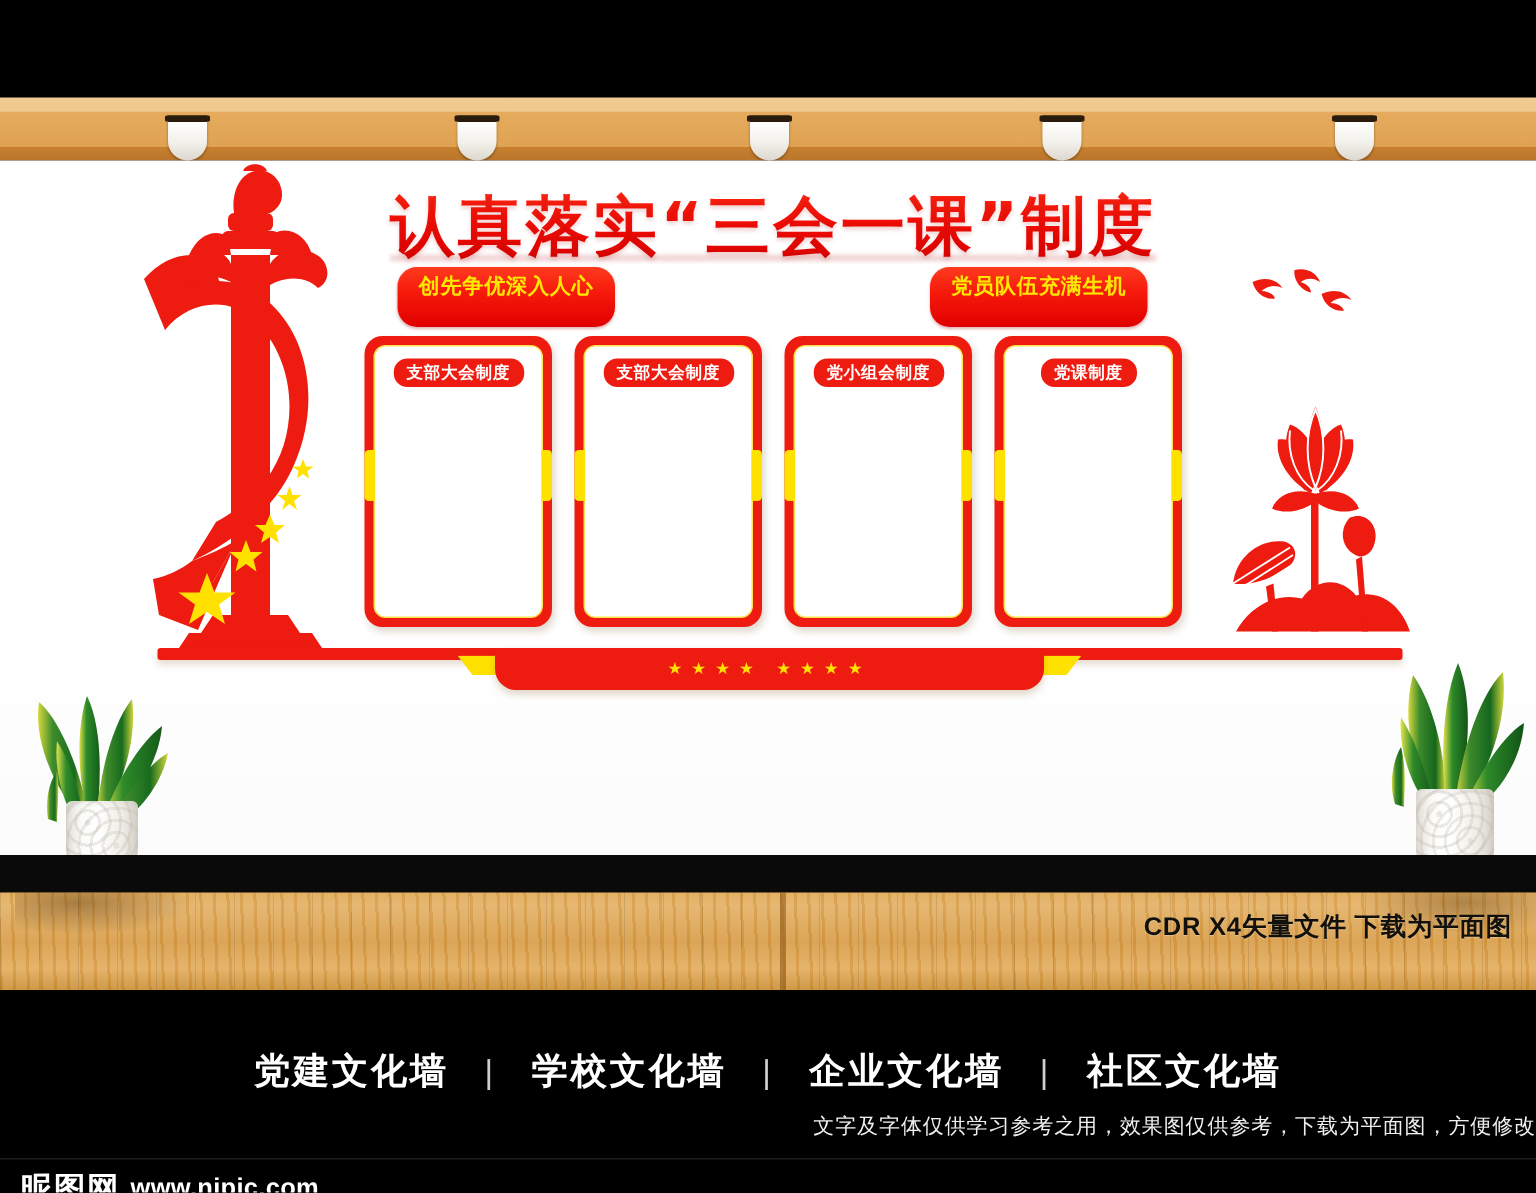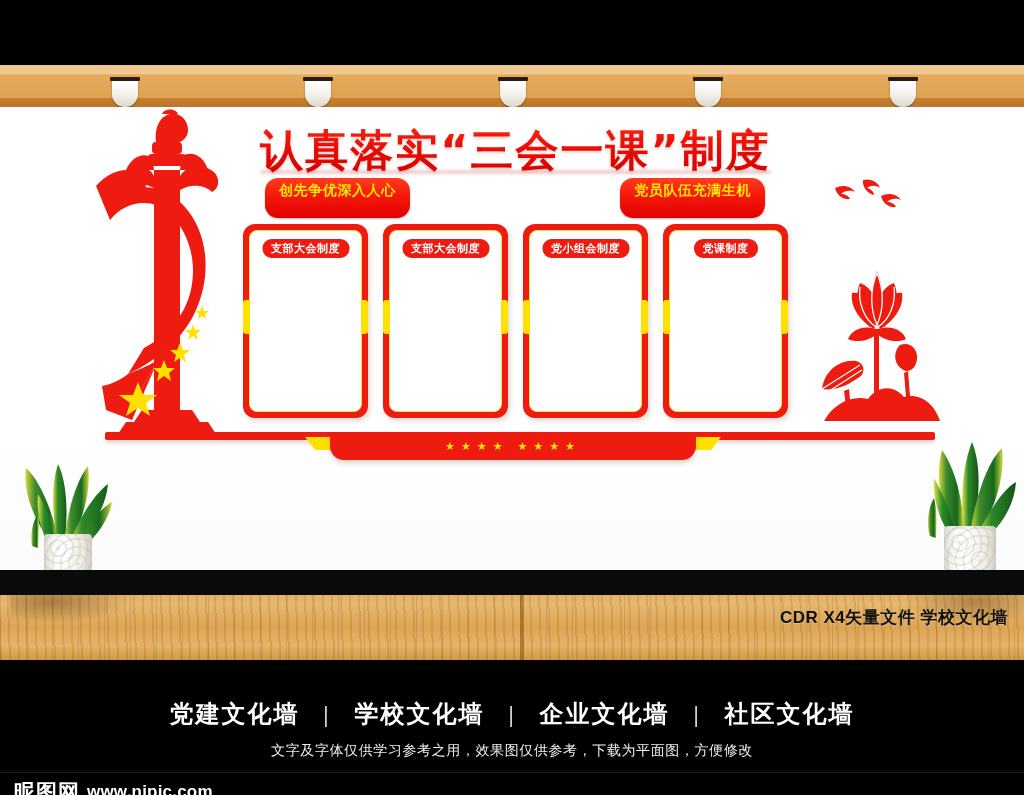--- a/index.html
+++ b/index.html
@@ -44,21 +44,21 @@
      background:radial-gradient(ellipse at 55% 25%,rgba(90,55,10,.40) 0%,rgba(90,55,10,0) 70%);}
   .floor-note{position:absolute;right:16px;top:606px;color:#12100c;font-size:17px;font-weight:bold;
      letter-spacing:.5px;text-shadow:0 1px 0 rgba(255,255,255,.25);white-space:nowrap;}
 
   
   .bottom{position:absolute;left:0;top:660px;width:1024px;height:135px;background:#000;margin-top:16px;}
   .cat-row{position:absolute;left:0;top:22px;width:1024px;text-align:center;color:#fff;
      font-size:24px;font-weight:bold;letter-spacing:2px;}
   .cat-row .sep{color:#cfcfcf;font-weight:normal;margin:0 13px;font-size:22px;}
   .cat-row .cat{margin:0 2px;}
-  .disclaimer{position:absolute;left:0;top:66px;width:1024px;text-align:center;color:#efefef;
+  .disclaimer{position:absolute;left:0;top:66px;width:1024px;text-align:right;color:#efefef;
      font-size:14px;letter-spacing:.6px;}
   .bottom-line{position:absolute;left:0;top:96px;width:1024px;height:1px;background:#1d1d1d;}
   .brand{position:absolute;left:14px;top:102px;color:#fff;display:flex;align-items:center;gap:7px;}
   .brand .cn{font-size:21px;font-weight:bold;letter-spacing:1px;}
   .brand .url{font-size:17px;font-weight:bold;letter-spacing:.2px;}
   .idno{position:absolute;right:12px;top:108px;color:#d8d8d8;font-size:12px;letter-spacing:.3px;}
 
   
   .headline{position:absolute;left:243px;top:122px;width:545px;text-align:center;
      font-size:43px;font-weight:bold;letter-spacing:2px;white-space:nowrap;
@@ -316,21 +316,21 @@
   </div>
 
   <div class="baseboard"></div>
 
   <div class="floor">
     <div class="floor-seam" style="left:520px;"></div>
     <div class="floor-seam" style="left:522px;"></div>
   </div>
   <div class="floor-shadow-l"></div>
   <div class="floor-shadow-r"></div>
-  <div class="floor-note">CDR X4矢量文件  学校文化墙</div>
+  <div class="floor-note">CDR X4矢量文件  下载为平面图</div>
 
   <div class="bottom">
     <div class="cat-row">
       <span class="cat">党建文化墙</span>
       <span class="sep">|</span>
       <span class="cat">学校文化墙</span>
       <span class="sep">|</span>
       <span class="cat">企业文化墙</span>
       <span class="sep">|</span>
       <span class="cat">社区文化墙</span>

